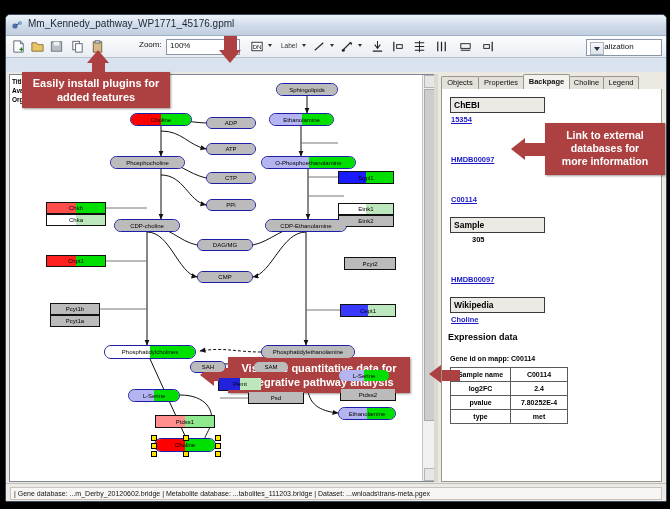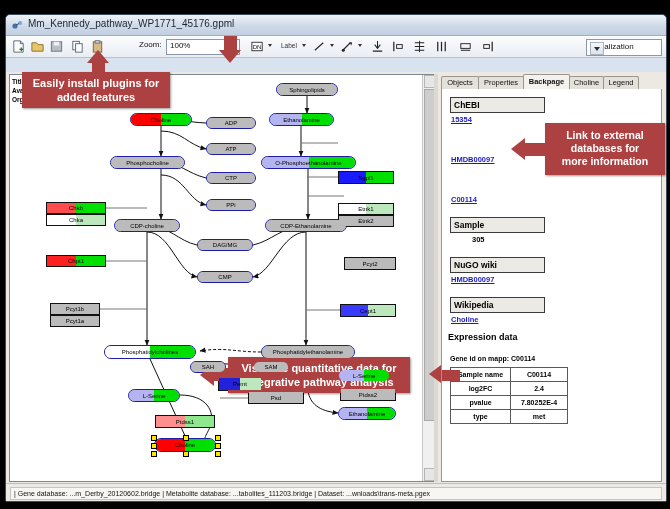--- a/index.html
+++ b/index.html
@@ -443,21 +443,20 @@
           <div class="tab" style="left:162px;width:34px">Legend</div>
         </div>
 
         <div class="rbody">
           <div class="bphead" style="top:8px">ChEBI</div>
           <div class="bplink" style="top:26px">15354</div>
           <div class="bplink" style="top:66px">HMDB00097</div>
           <div class="bplink" style="top:106px">C00114</div>
           <div class="bphead" style="top:128px">Sample</div>
           <div class="bptext" style="top:146px">305</div>
-          <div class="bphead" style="top:168px">NuGO wiki</div>
           <div class="bplink" style="top:186px">HMDB00097</div>
           <div class="bphead" style="top:208px">Wikipedia</div>
           <div class="bplink" style="top:226px">Choline</div>
 
           <div class="exphead" style="top:243px">Expression data</div>
           <div class="geneid" style="top:266px">Gene id on mapp: C00114</div>
 
           <table class="exp" style="top:278px">
             <tbody>
                 <tr>

